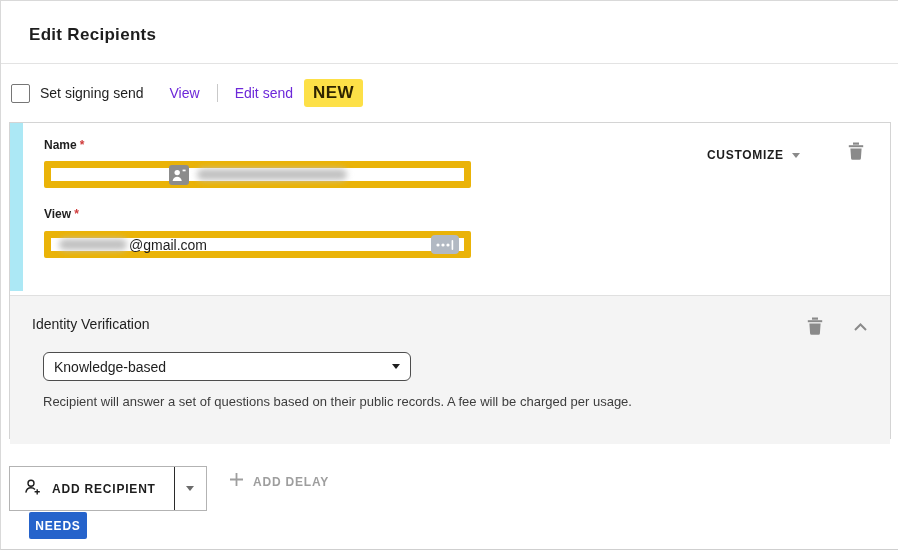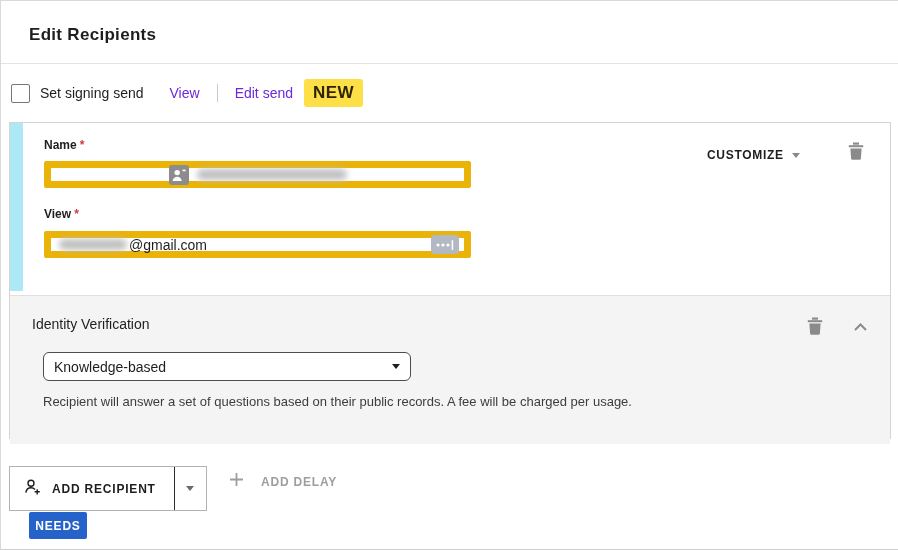--- a/index.html
+++ b/index.html
@@ -63,21 +63,21 @@
   .iv-collapse { position:absolute; left:843px; top:24px; cursor:pointer; background:none; border:none; }
 
   
   .split-btn { position:absolute; left:8px; top:465px; height:45px; display:flex; border:1px solid #b3b3b3;
     background:#fff; }
   .split-main { display:flex; align-items:center; padding:0 18px 0 14px; cursor:pointer; border-right:1px solid #2b2b2b; }
   .split-main-label { font-size:12px; font-weight:700; letter-spacing:.8px; margin-left:10px; }
   .split-caret { width:31px; display:flex; align-items:center; justify-content:center; cursor:pointer; }
   .split-caret .caret-down { border-top-color:#6b6b6b; }
   .add-delay { position:absolute; left:228px; top:471px; display:flex; align-items:center; cursor:pointer; color:#9e9e9e; }
-  .add-delay-label { font-size:12px; font-weight:700; letter-spacing:.8px; margin-left:17px; }
+  .add-delay-label { font-size:12px; font-weight:700; letter-spacing:.8px; margin-left:9px; }
   .done-btn { position:absolute; left:28px; top:511px; width:58px; height:27px; background:#2563cb; border:none;
     border-radius:2px; color:#fff; font-size:12px; font-weight:700; letter-spacing:.8px; cursor:pointer;
     font-family:"Liberation Sans", sans-serif; }
 </style>
 </head>
 <body>
 
 <div class="page">
 
   <div class="page-title">Edit Recipients</div>

